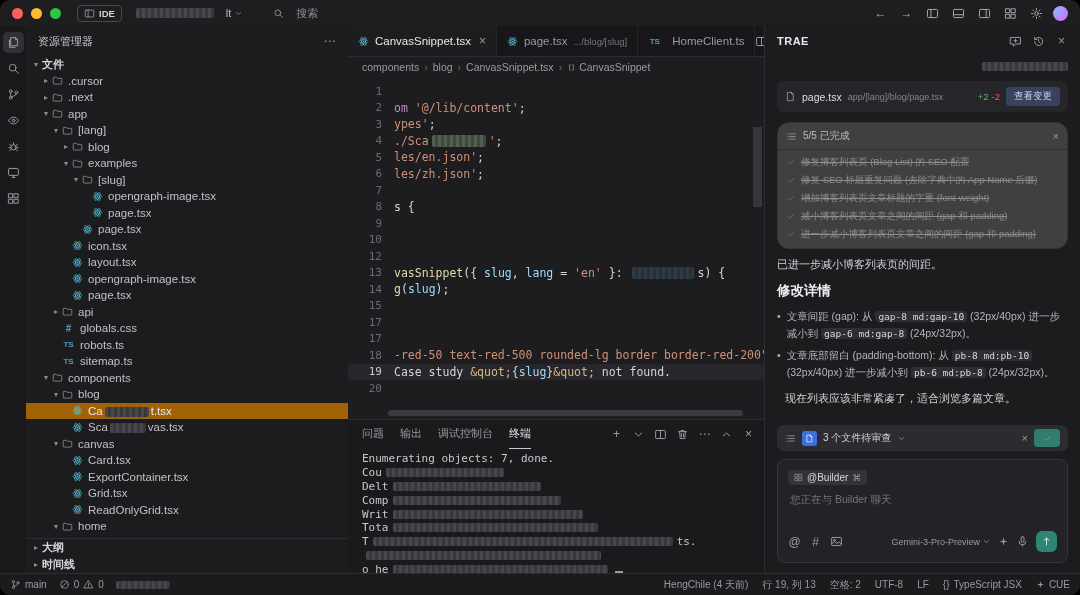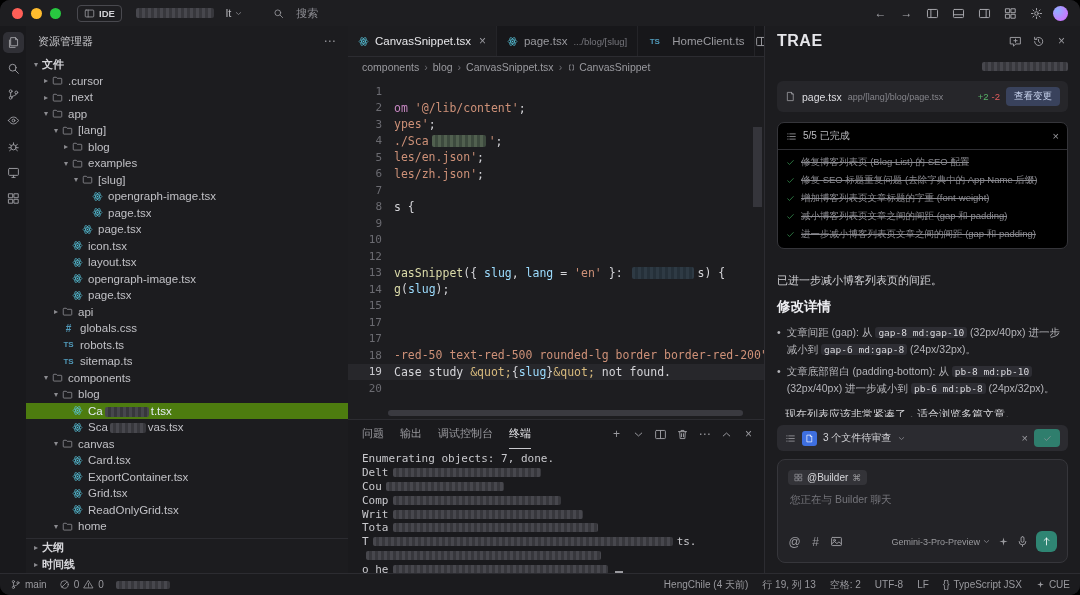--- a/index.html
+++ b/index.html
@@ -34,21 +34,21 @@
   .ab-item{width:21px;height:21px;display:flex;align-items:center;justify-content:center;border-radius:5px;color:#85858c;}
   .ab-item.active{background:#303036;color:#dcdce0;}
 
   
   .sidebar{position:absolute;top:26px;left:26px;width:322px;bottom:22px;background:#1c1c1f;border-right:1px solid #2c2c31;display:flex;flex-direction:column;overflow:hidden;}
   .sb-header{height:30px;flex:none;display:flex;align-items:center;padding:0 12px;font-size:11px;color:#c6c6ca;}
   .sb-header .more{margin-left:auto;color:#9a9a9f;}
   .tree{flex:1;overflow:hidden;}
   .trow{display:flex;align-items:center;height:16.5px;font-size:11.5px;color:#c0c0c5;white-space:nowrap;cursor:default;}
   .trow.section{color:#d6d6da;font-weight:bold;font-size:11px;}
-  .trow.selected{background:#4d7c0f;color:#e4ebf7;}
+  .trow.selected{background:#a16207;color:#e4ebf7;}
   .chev{width:12px;flex:none;text-align:center;font-size:8px;color:#8b8b90;}
   .trow .icon{margin-right:5px;color:#8d8d93;}
   .ticon{width:13px;margin-right:5px;flex:none;font-size:8px;font-weight:bold;color:#519aba;text-align:center;}
   .ticon.css{font-size:10px;color:#519aba;}
   .tlabel{overflow:hidden;text-overflow:ellipsis;}
   .tlabel .redact{margin:0 2px;}
   .sb-bottom{flex:none;border-top:1px solid #2c2c31;}
   .sb-bottom .trow{height:17px;}
 
   
@@ -79,32 +79,32 @@
   .ptab{font-size:11px;color:#9a9a9f;height:28px;display:flex;align-items:center;border-bottom:1px solid transparent;}
   .ptab.active{color:#e4e4e8;border-bottom-color:#cacace;}
   .panel-actions{margin-left:auto;display:flex;align-items:center;gap:9px;}
   .terminal{flex:1;overflow:hidden;padding:4px 0 0 14px;font-family:"DejaVu Sans Mono","Liberation Mono",monospace;font-size:11px;color:#c9c9cd;}
   .tline{height:13.8px;display:flex;align-items:center;white-space:pre;}
   .tcursor{display:inline-block;width:8px;height:3px;background:#9a9a9f;margin-left:3px;align-self:flex-end;margin-bottom:2px;}
 
   
   .trae{position:absolute;top:26px;right:0;width:315px;bottom:22px;background:#1c1c1f;border-left:1px solid #2c2c31;display:flex;flex-direction:column;overflow:hidden;}
   .trae-header{height:30px;flex:none;display:flex;align-items:center;padding:0 12px;}
-  .trae-title{font-size:16px;font-weight:bold;color:#e6e6ea;letter-spacing:.5px;}
+  .trae-title{font-size:11px;font-weight:bold;color:#e6e6ea;letter-spacing:.5px;}
   .trae-hicons{margin-left:auto;display:flex;gap:10px;align-items:center;}
   .trae-content{flex:1;overflow:hidden;padding:6px 12px 0;}
   .user-redact-row{display:flex;justify-content:flex-end;margin-bottom:10px;}
   .user-redact-row .redact{width:86px;height:9px;}
   .file-card{background:#26262a;border-radius:6px;padding:6px 8px;display:flex;align-items:center;gap:6px;margin-bottom:10px;}
   .fc-name{font-size:10.5px;color:#dedee2;}
   .fc-path{font-size:9px;color:#85858b;overflow:hidden;text-overflow:ellipsis;white-space:nowrap;flex:1;}
   .fc-add{color:#58b368;font-size:9.5px;}
   .fc-del{color:#e25d5d;font-size:9.5px;margin-left:-3px;}
   .fc-btn{background:#39425c;color:#c9d4ee;font-size:9.5px;padding:3px 8px;border-radius:4px;flex:none;}
-  .chk-card{border:1px solid #35353a;background:#000000;border-radius:7px;margin-bottom:24px;overflow:hidden;}
+  .chk-card{border:1px solid #35353a;background:#404040;border-radius:12px;margin-bottom:8px;overflow:hidden;}
   .chk-head{display:flex;align-items:center;gap:6px;padding:6px 8px;border-bottom:1px solid #2f2f34;font-size:10px;color:#bcbcc1;}
   .chk-head .close{margin-left:auto;color:#9a9a9f;font-size:11px;}
   .chk-item{display:flex;align-items:center;gap:6px;padding:2.5px 8px;font-size:9.5px;color:#8b8b91;white-space:nowrap;overflow:hidden;}
   .strike{text-decoration:line-through;overflow:hidden;text-overflow:clip;}
   .trae-msg{font-size:11px;color:#d2d2d6;margin-bottom:10px;}
   .trae-h2{font-size:13.5px;font-weight:bold;color:#ededf1;margin:4px 0 8px;}
   .bullet{display:flex;gap:6px;font-size:10.5px;color:#b4b4b9;line-height:1.55;margin-bottom:6px;}
   .bdot{flex:none;color:#b4b4b9;}
   .codechip{font-family:"DejaVu Sans Mono","Liberation Mono",monospace;font-size:9.5px;background:#2e2e34;border-radius:3px;padding:0 3px;color:#d8d8dc;}
   .closing{font-size:11px;color:#d2d2d6;margin:10px 8px 14px;}
@@ -744,22 +744,22 @@
             <span class="icon">
               <svg viewBox="0 0 16 16" fill="none" stroke="currentColor" stroke-width="1.2" stroke-linecap="round" stroke-linejoin="round">
                 <path d="M4 9.8L8 6.2l4 3.6"></path>
               </svg>
             </span>
             <span class="icon txt">×</span>
           </span>
       </div>
       <div class="terminal">
           <div class="tline"><span>Enumerating objects: 7, done.</span></div>
+          <div class="tline"><span>Cou</span><span class="redact term" style="width: 118px;"></span></div>
           <div class="tline"><span>Delt</span><span class="redact term" style="width: 148px;"></span></div>
-          <div class="tline"><span>Cou</span><span class="redact term" style="width: 118px;"></span></div>
           <div class="tline"><span>Comp</span><span class="redact term" style="width: 168px;"></span></div>
           <div class="tline"><span>Writ</span><span class="redact term" style="width: 190px;"></span></div>
           <div class="tline"><span>Tota</span><span class="redact term" style="width: 205px;"></span></div>
           <div class="tline"><span>T</span><span class="redact term" style="width: 300px;"></span><span>ts.</span></div>
           <div class="tline"><span class="redact term" style="width: 235px;"></span></div>
           <div class="tline"><span>o he</span><span class="redact term" style="width: 215px;"></span><span class="tcursor"></span></div>
         </div>
     </div>
   </main>
 

